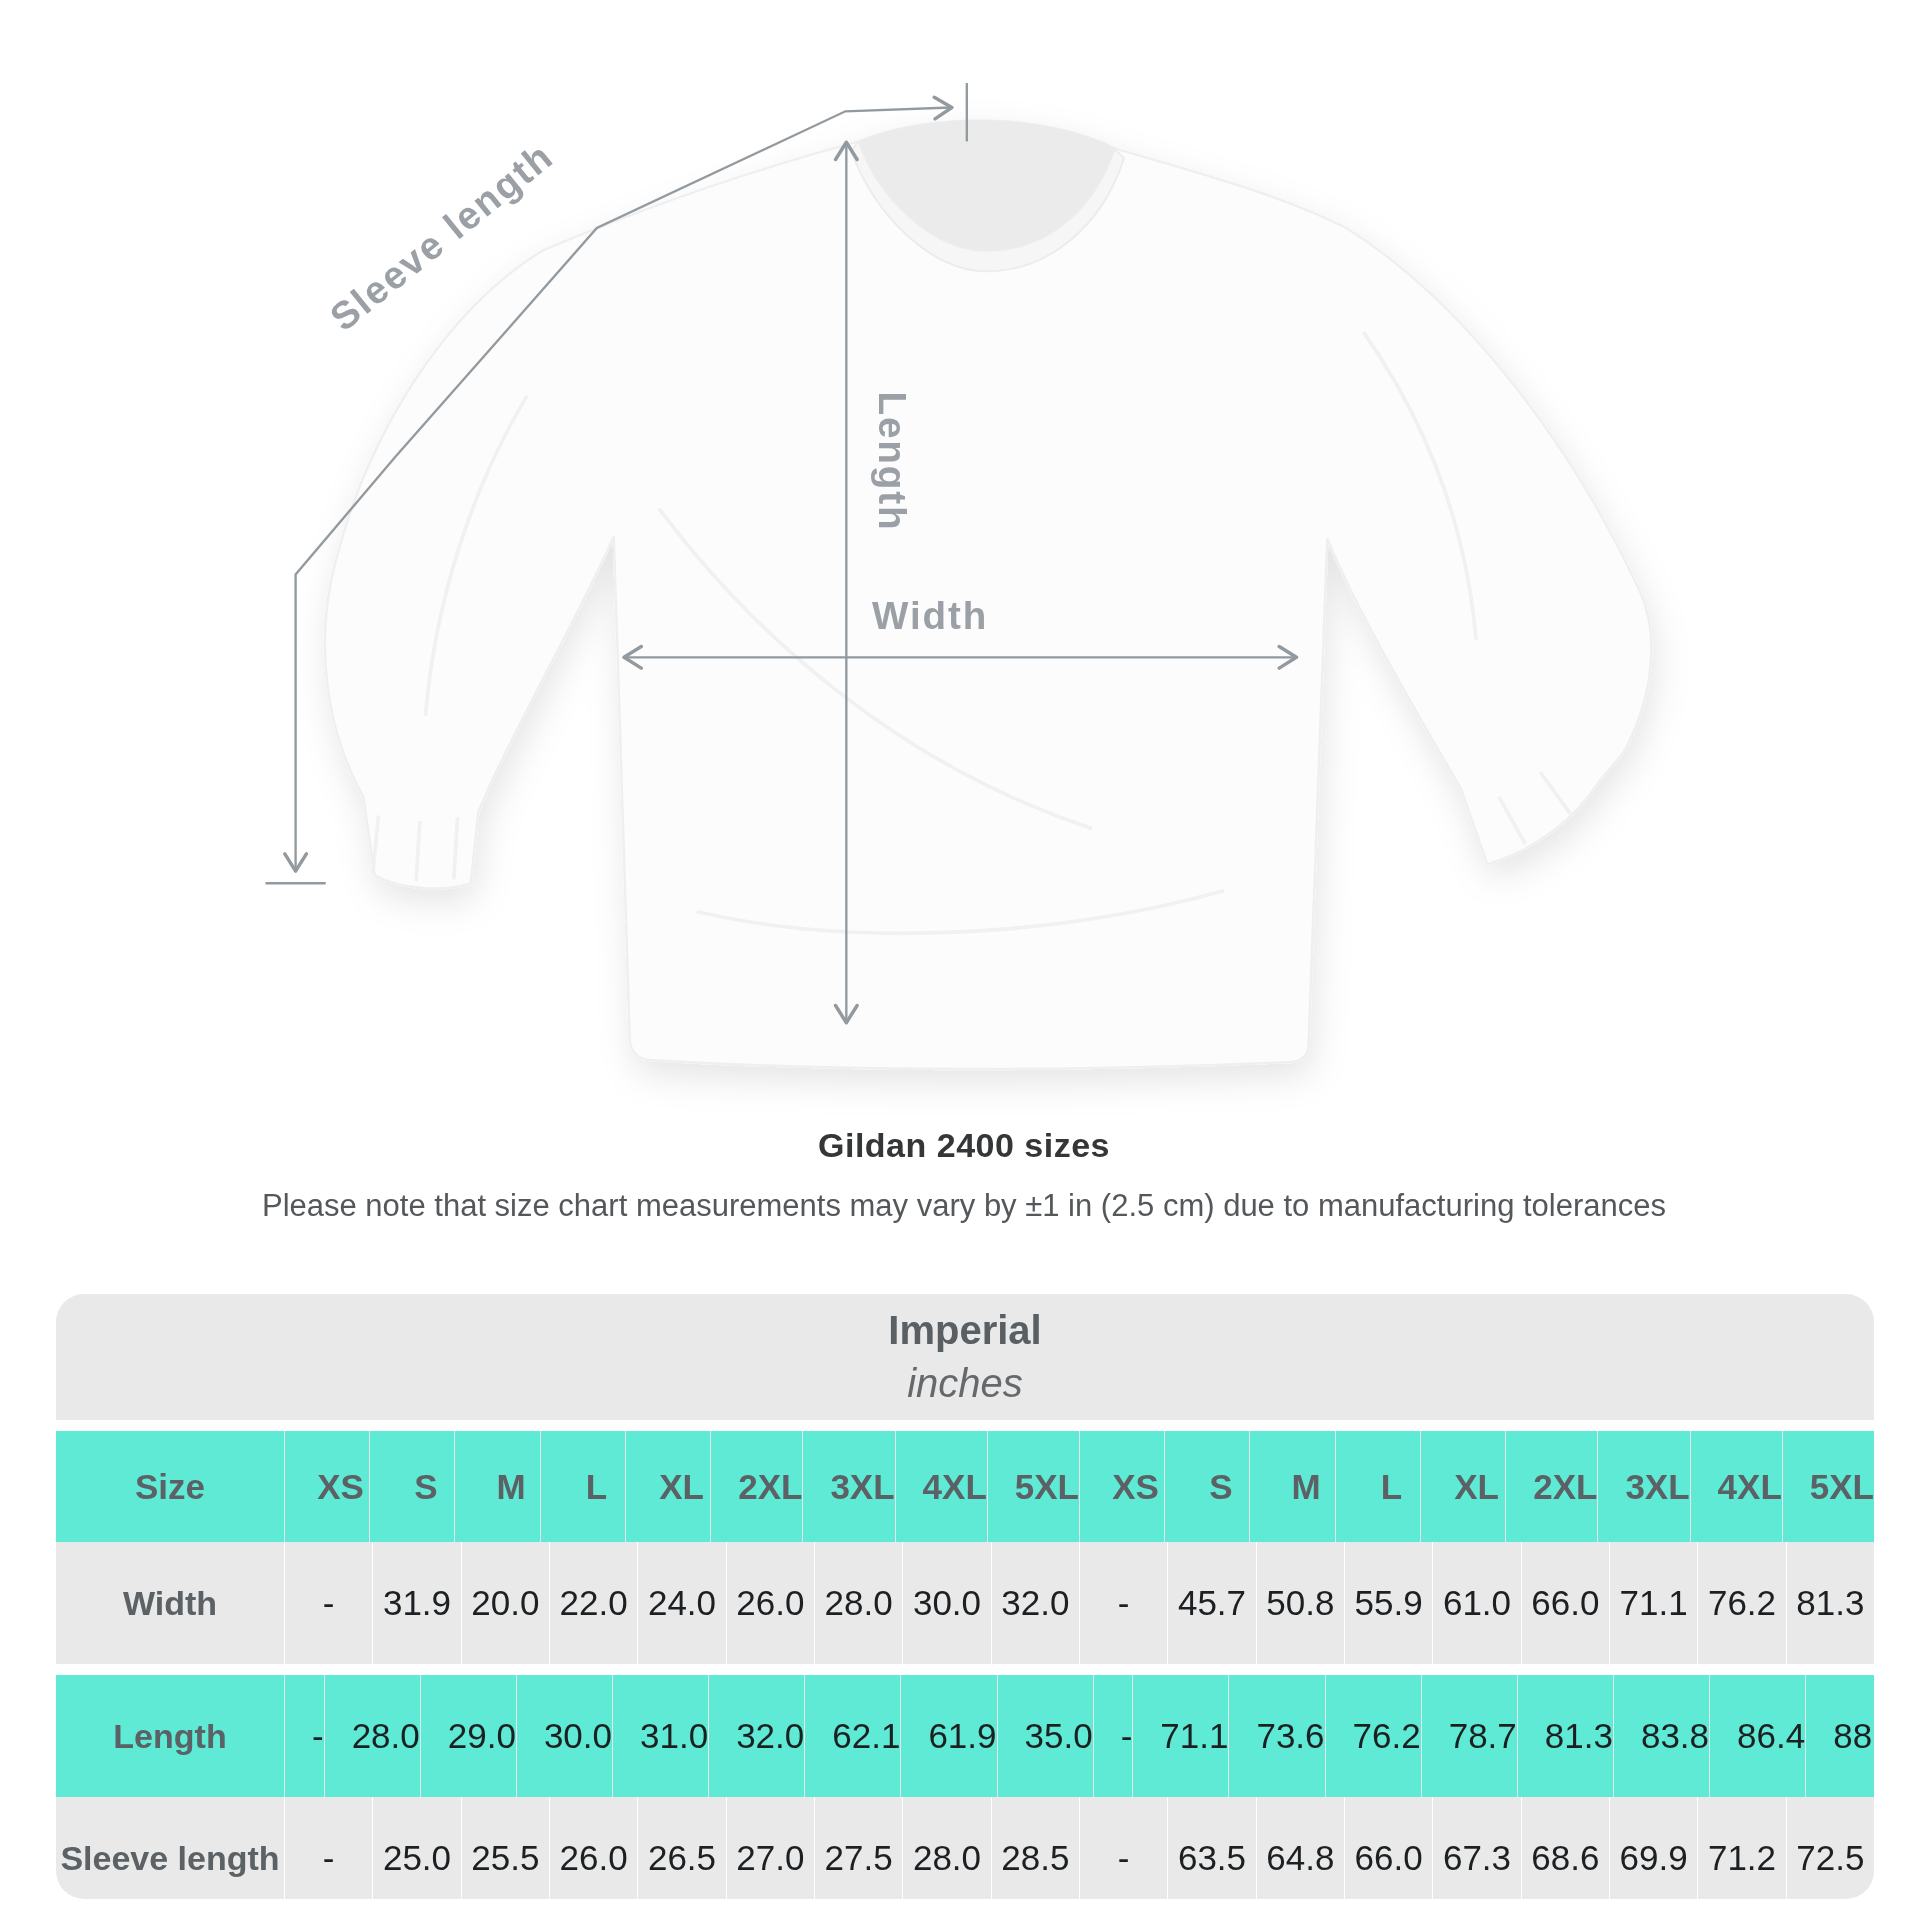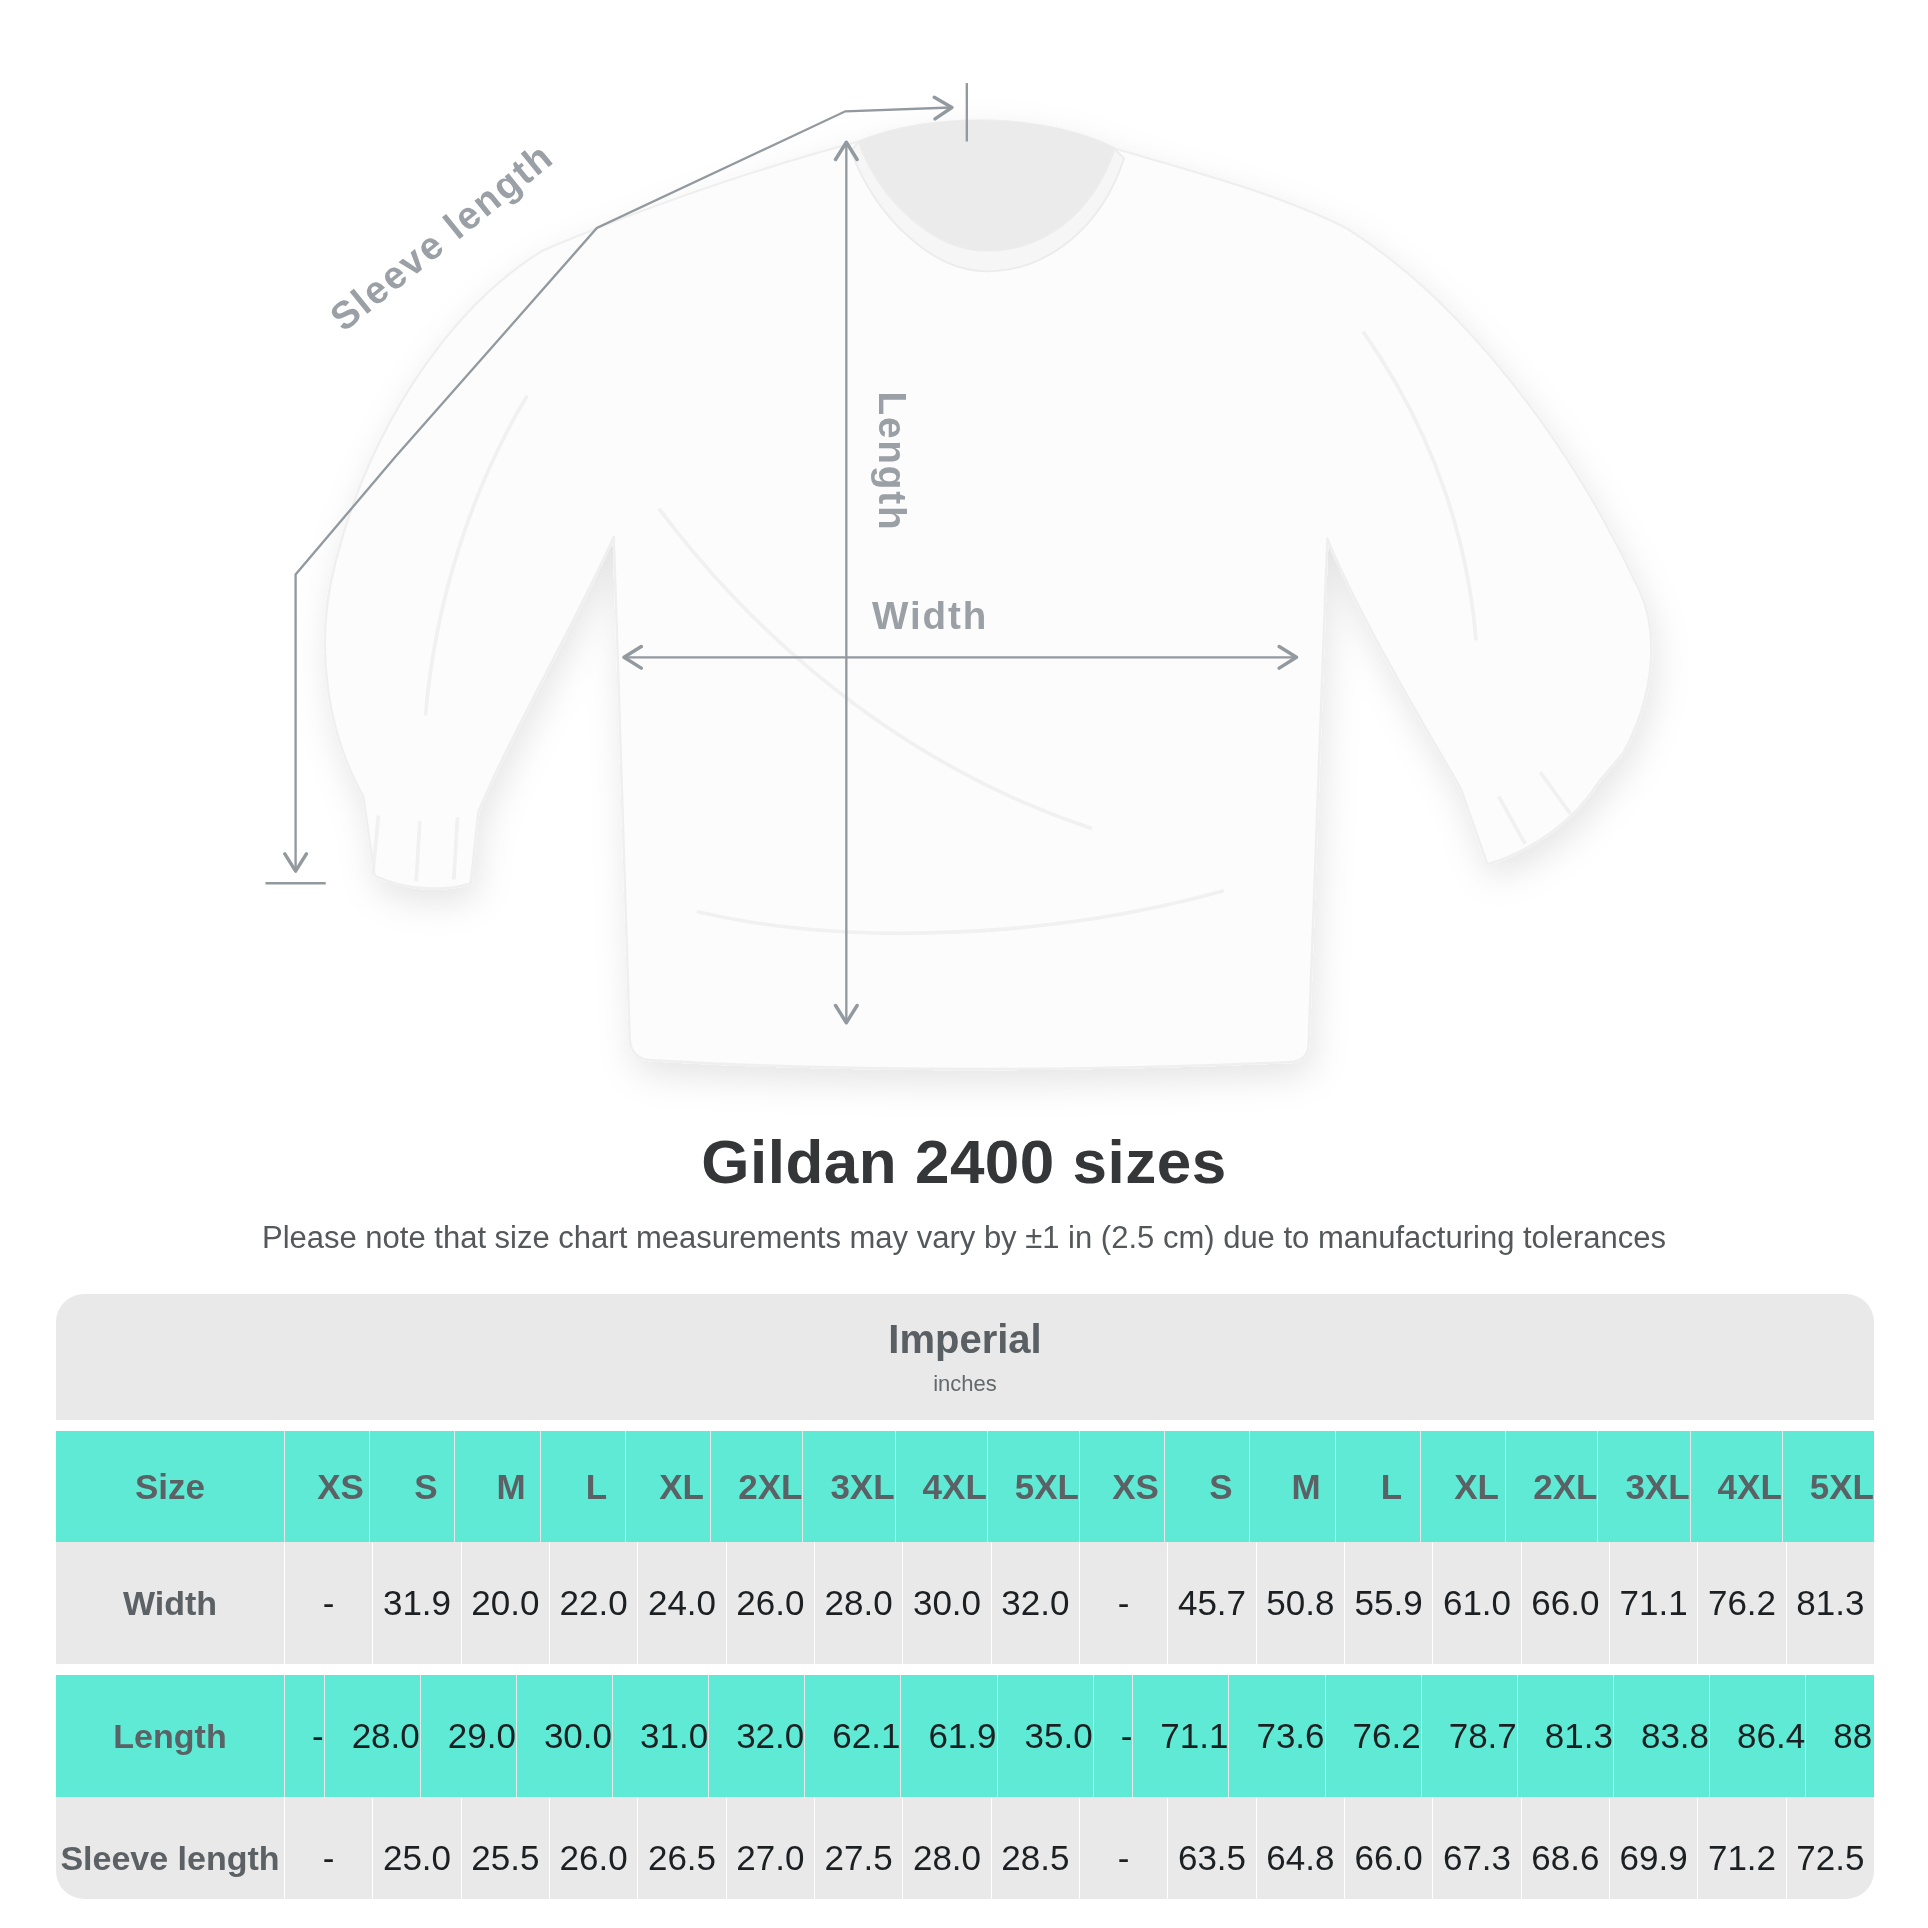--- a/index.html
+++ b/index.html
@@ -4,33 +4,33 @@
 <style>
   html,body{margin:0;padding:0;background:#ffffff;}
   body{width:1928px;height:1928px;position:relative;overflow:hidden;
        font-family:"Liberation Sans",sans-serif;-webkit-font-smoothing:antialiased;}
 
   
   .diagram{position:absolute;left:0;top:0;width:1928px;height:1116px;}
 
   
   .heading{position:absolute;left:0;top:1126px;width:1928px;text-align:center;}
-  .page-title{font-size:62px;font-weight:bold;color:#343638;letter-spacing:0.5px;}
+  .page-title{font-size:34px;font-weight:bold;color:#343638;letter-spacing:0.5px;}
   .size-note{margin-top:22.6px;font-size:31px;color:#55585a;}
 
   
   .tbl{position:absolute;left:56px;top:1294px;width:1818px;height:605px;
        border-radius:28px;overflow:hidden;}
   .row{display:grid;grid-template-columns:228px repeat(18,1fr);}
   .band{display:flex;height:126px;}
   .band .bc{display:flex;flex-direction:column;align-items:center;justify-content:center;gap:8.5px;}
   .band .bc:first-child{width:calc(228px + (100% - 228px)/2);}
   .band .bc:last-child{flex:1;}
   .band-title{font-size:40px;font-weight:bold;color:#595f63;}
-  .band-unit{font-size:22px;color:#63696d;}
+  .band-unit{font-size:40px;font-style:italic;color:#63696d;}
 
   .r-gray{background:#e9e9e9;}
   .r-white{background:#5eead4;margin-top:11px;}
   .hrow{height:111px;}
   .drow{height:122px;}
 
   .c{display:flex;align-items:center;justify-content:center;}
   .row.r-white > .c + .c{border-left:1.9px solid #e7e7e7;padding-left:27px;}
   .row.r-gray  > .c + .c{border-left:1.9px solid #ffffff;}
   .head{font-size:35px;font-weight:bold;color:#5b6165;}

